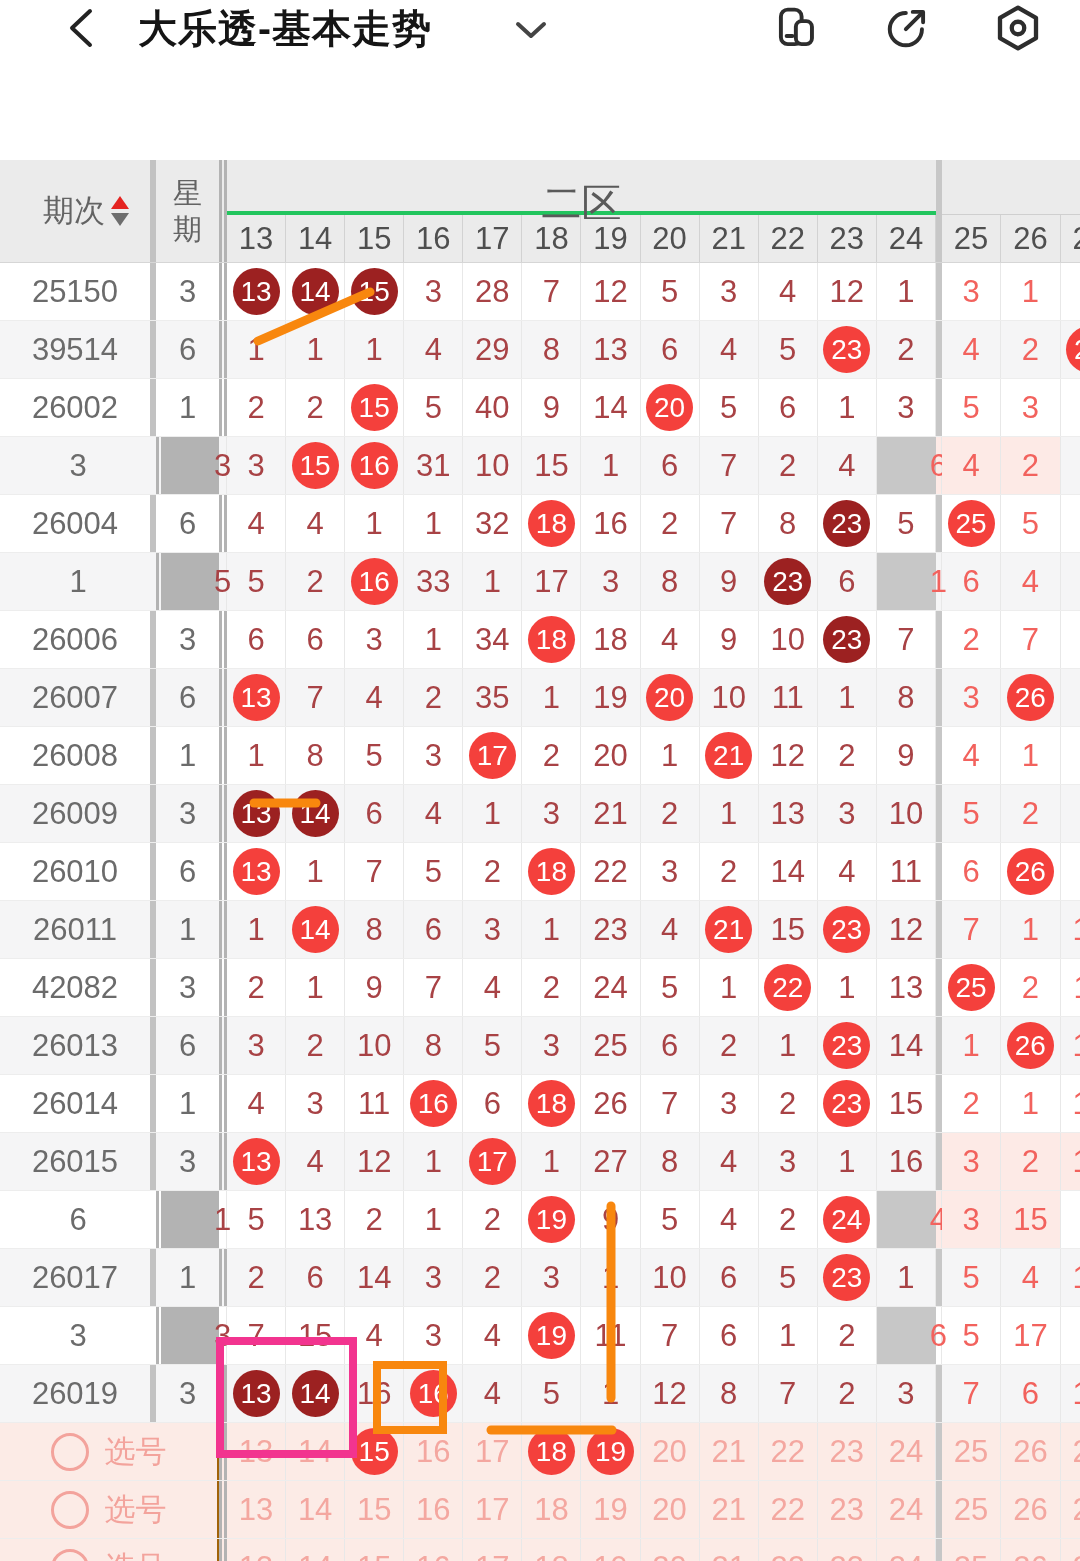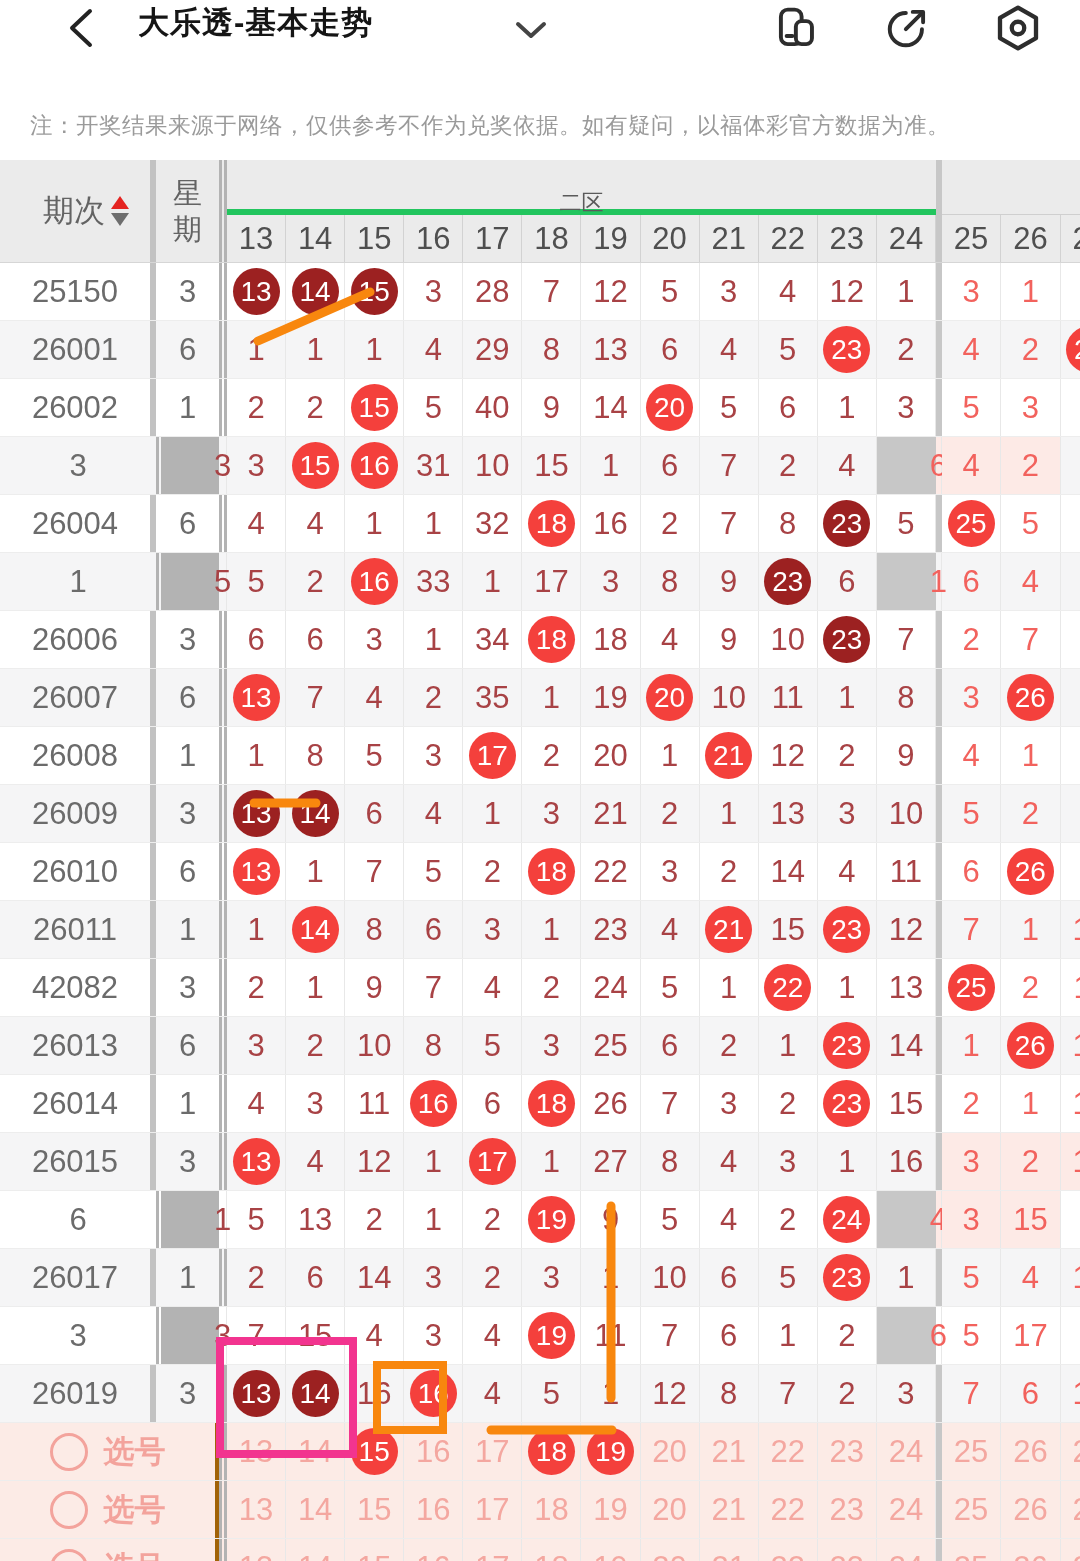--- a/index.html
+++ b/index.html
@@ -1,56 +1,56 @@
 <!DOCTYPE html>
 <html><head>
 <meta charset="utf-8">
 <style>
   html,body{margin:0;padding:0;background:#fff;}
   .screen{position:relative;width:1080px;height:1561px;overflow:hidden;background:#fff;
     font-family:"Liberation Sans","DejaVu Sans",sans-serif;}
   
   .appbar{position:absolute;top:0;left:0;width:1080px;height:64px;background:#fff;}
   .back{position:absolute;left:64px;top:8px;width:34px;height:40px;}
-  .title{position:absolute;left:138px;top:2px;font-size:31px;font-weight:800;color:#151515;letter-spacing:1px;}
+  .title{position:absolute;left:138px;top:2px;font-size:39px;font-weight:800;color:#151515;letter-spacing:1px;}
   .caret{position:absolute;left:514px;top:20px;width:34px;height:20px;}
   .bar-icons{position:absolute;right:38px;top:4px;display:flex;gap:64px;align-items:center;}
   .bar-icons svg{display:block;}
   
   .notice{position:absolute;top:110px;left:30px;width:1020px;font-size:22.5px;color:#9a9a9a;letter-spacing:.5px;}
   
   .table{position:absolute;top:160px;left:0;width:1120px;}
   .grid{display:grid;grid-template-columns:156px 63px 8px repeat(12,59.08px) 6px repeat(3,59.3px);}
   .grid>*{display:flex;align-items:center;justify-content:center;}
   .thead{grid-template-rows:55px 47px;background:#ebebeb;border-bottom:1px solid #d6d6d6;}
   .hperiod{border-right:6px solid #c2c2c2;color:#636363;font-size:31px;gap:6px;}
   .arrows{display:flex;flex-direction:column;gap:4px;align-items:center;}
   .tri-up{width:0;height:0;border-left:9px solid transparent;border-right:9px solid transparent;border-bottom:13px solid #e42320;}
   .tri-dn{width:0;height:0;border-left:9px solid transparent;border-right:9px solid transparent;border-top:13px solid #6d6d6d;}
   .hweek{flex-direction:column;color:#636363;font-size:29px;line-height:1.25;}
-  .hzone{color:#5a5a5a;font-size:22px;border-bottom:6px solid #22c55e;margin-top:36px;}
+  .hzone{color:#5a5a5a;font-size:40px;border-bottom:4px solid #22c55e;margin-top:36px;}
   .hblank{border-bottom:1px solid #cfcfcf;}
   .hnum{color:#4f4f4f;font-size:31px;border-right:1px solid #d2d2d2;}
   .sep-double{background:linear-gradient(90deg,#b3b3b3 0 3px,transparent 3px 5px,#b3b3b3 5px 8px);}
   .sep-single{background:#c7c7c7;}
   
   .trow{height:57px;border-bottom:1px solid #ededed;background:#fff;}
   .trow.alt{background:#f5f5f6;}
   .c-period{color:#6b6b6b;font-size:31px;border-right:6px solid #c2c2c2;}
   .c-week{color:#6b6b6b;font-size:31px;}
   .c-num{font-size:31px;border-right:1px solid #e8e8e8;color:#a84245;}
   .c-num.z3{color:#f2625d;}
   .c-num.pinkbg{background:#fdeae6;}
   .ball{width:47px;height:47px;border-radius:50%;display:flex;align-items:center;justify-content:center;
         color:#fff;font-size:28px;flex:0 0 auto;}
   .ball.red{background:#f4403c;}
   .ball.dark{background:#9c2121;}
   
   .trow.pick{background:#fcebe6;}
-  .pick-label{grid-column:1/3;gap:16px;border-right:4px solid #a16207;font-weight:bold;}
+  .pick-label{grid-column:1/3;gap:16px;border-right:2px solid #a16207;}
   .pick-radio{width:38px;height:38px;border:3px solid #f3a39c;border-radius:50%;box-sizing:border-box;}
   .pick-text{color:#f3a39c;font-size:31px;}
   .trow.pick .c-num{color:#f4a7a0;}
   
   .overlay{position:absolute;top:0;left:0;z-index:10;pointer-events:none;}
 </style>
 </head>
 <body>
 
 <div class="screen">
@@ -74,21 +74,20 @@
         <line x1="19" y1="21" x2="33" y2="7" stroke="#2d2d2d" stroke-width="3.4" stroke-linecap="round"></line>
         <polyline points="25,6 34,6 34,15" fill="none" stroke="#2d2d2d" stroke-width="3.4" stroke-linecap="round" stroke-linejoin="round"></polyline>
       </svg>
       <svg width="48" height="48" viewBox="0 0 40 40">
         <polygon points="20,3 35,11.5 35,28.5 20,37 5,28.5 5,11.5" fill="none" stroke="#2d2d2d" stroke-width="3.6" stroke-linejoin="round"></polygon>
         <circle cx="20" cy="20" r="5.2" fill="none" stroke="#2d2d2d" stroke-width="3.6"></circle>
       </svg>
     </div>
   </div>
 
-  <div class="notice">注：开奖结果来源于网络，仅供参考不作为兑奖依据。如有疑问，以福体彩官方数据为准。</div>
 
   <div class="table">
       <div class="thead grid">
         <div class="hperiod" style="grid-area: 1 / 1 / 3; margin-left: 22px;">
           <div class="" style="display: block;">期次</div>
           <div class="arrows">
             <div class="tri-up"></div>
             <div class="tri-dn"></div>
           </div>
         </div>
@@ -137,21 +136,21 @@
         <div class="c-num">3</div>
         <div class="c-num">4</div>
         <div class="c-num">12</div>
         <div class="c-num">1</div>
         <div class="sep-single"></div>
         <div class="c-num z3">3</div>
         <div class="c-num z3">1</div>
         <div class="c-num z3">8</div>
       </div>
       <div class="trow grid alt">
-        <div class="c-period">26001</div>
+        <div class="c-period">39514</div>
         <div class="c-week">6</div>
         <div class="sep-double"></div>
         <div class="c-num">1</div>
         <div class="c-num">1</div>
         <div class="c-num">1</div>
         <div class="c-num">4</div>
         <div class="c-num">29</div>
         <div class="c-num">8</div>
         <div class="c-num">13</div>
         <div class="c-num">6</div>

